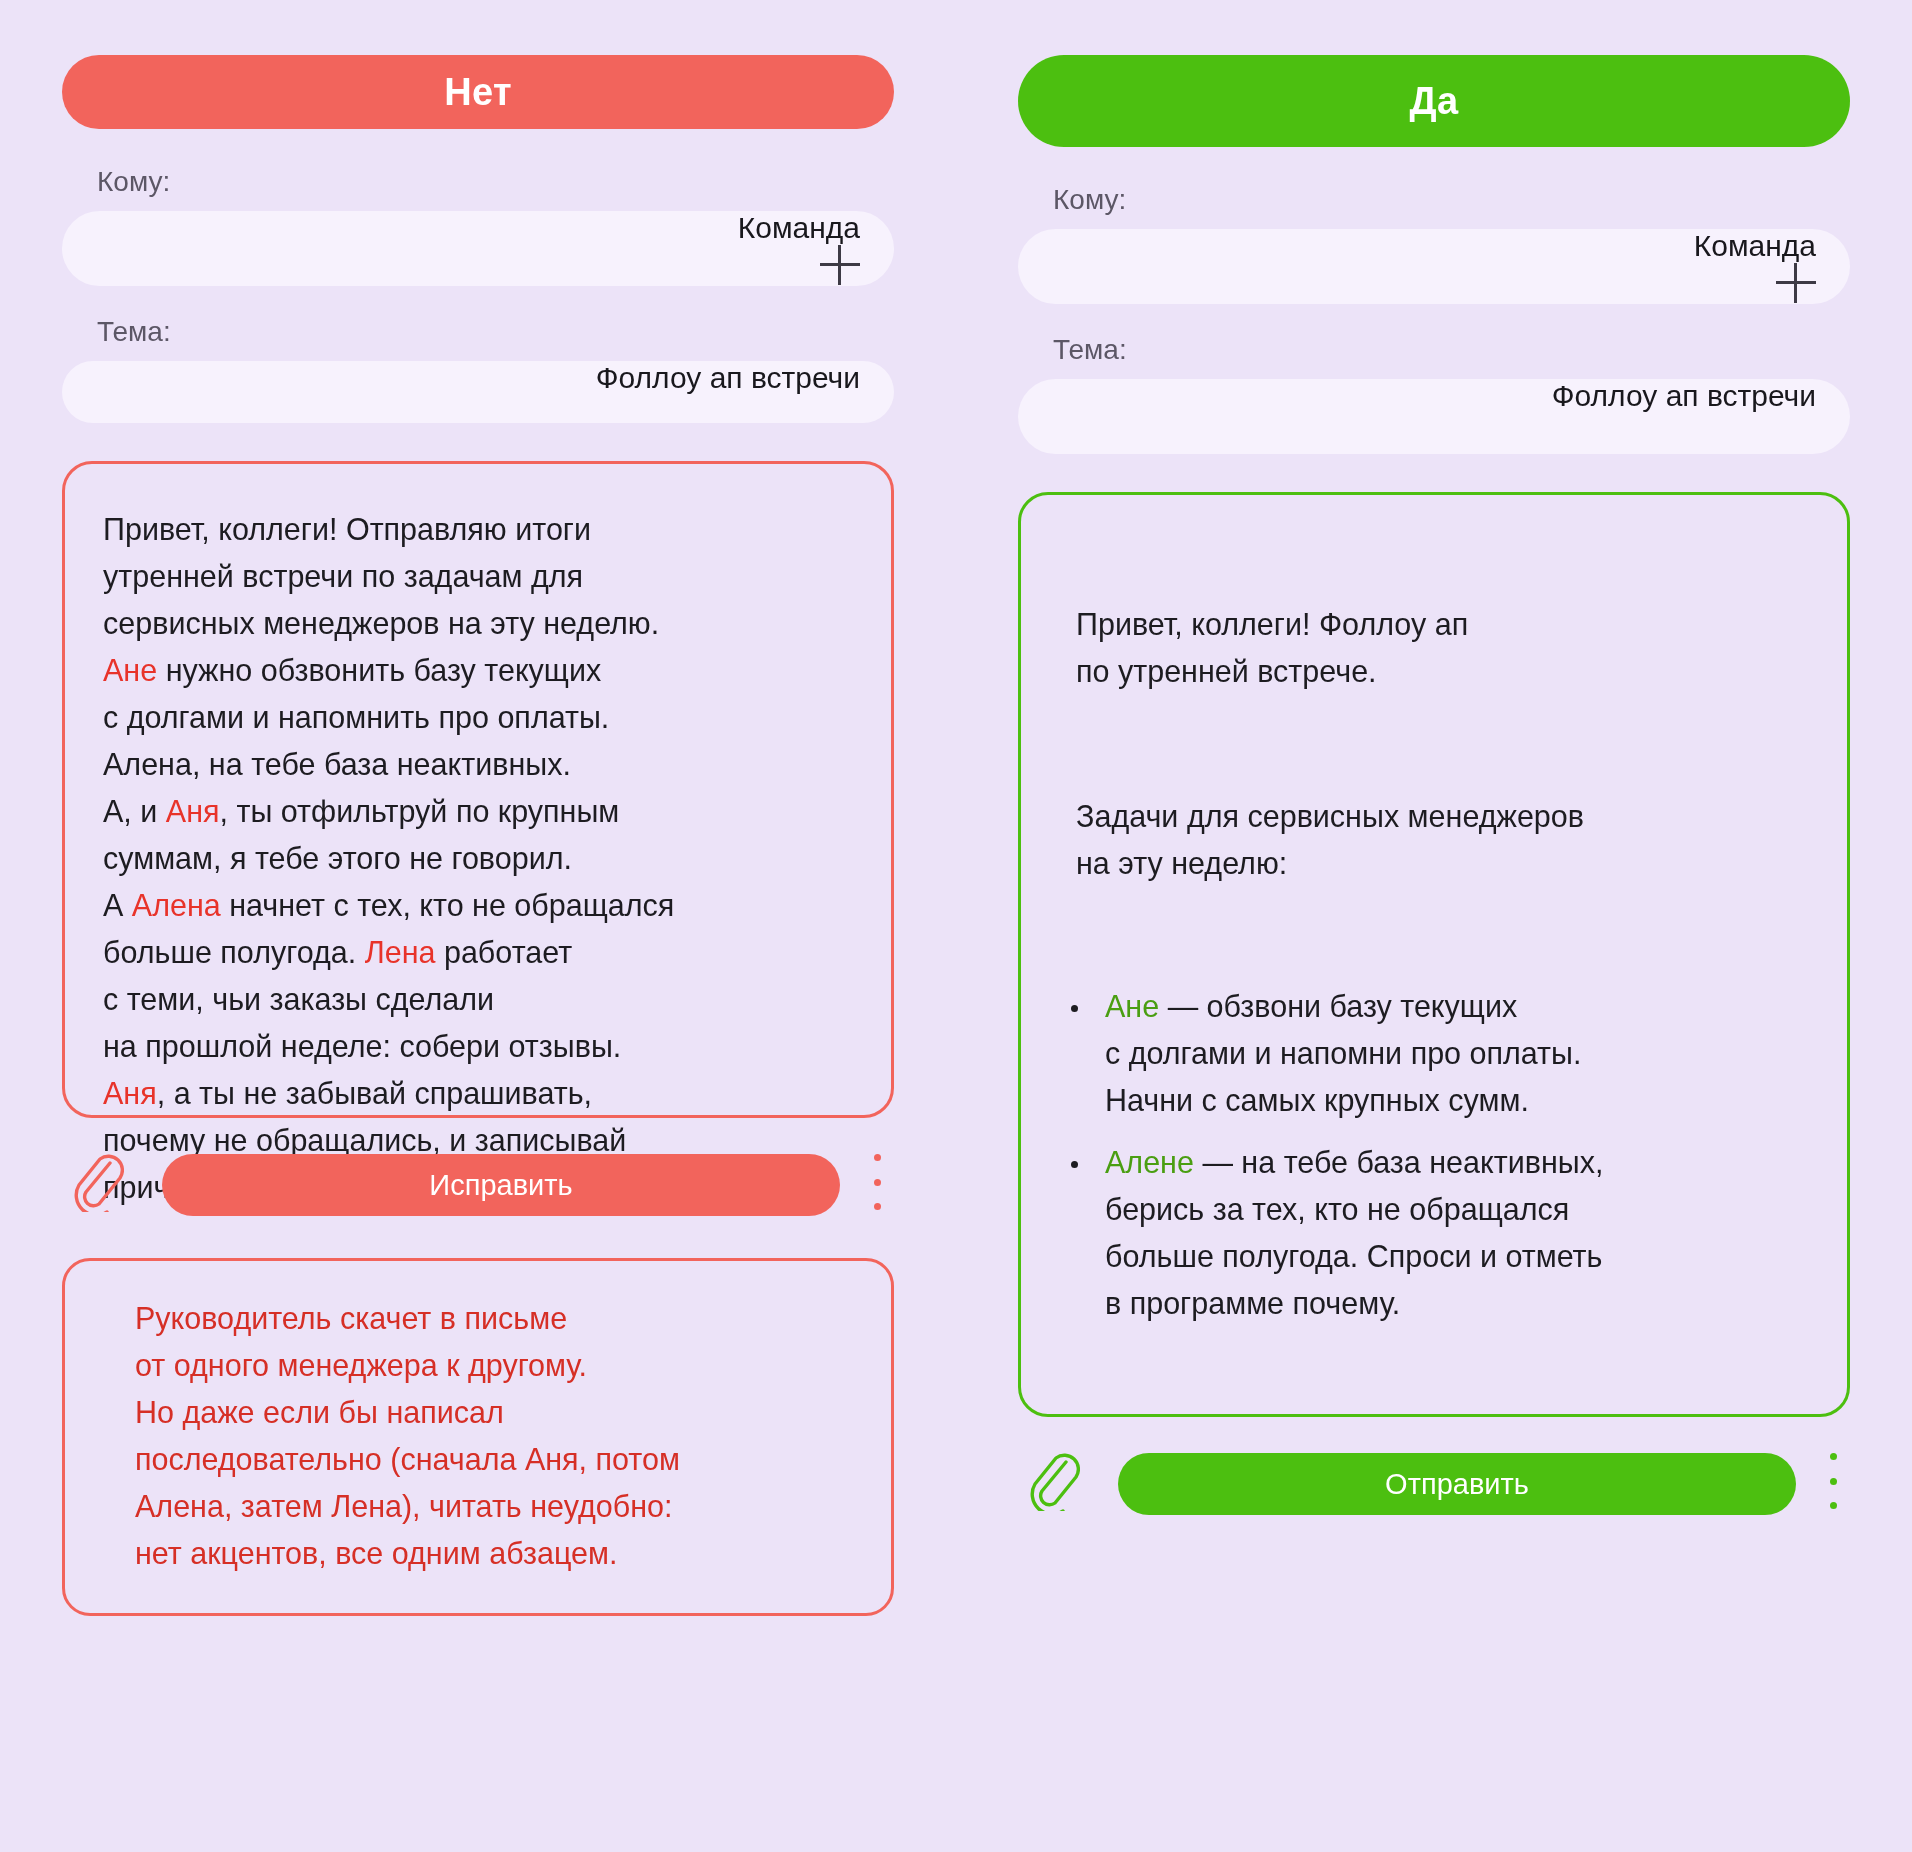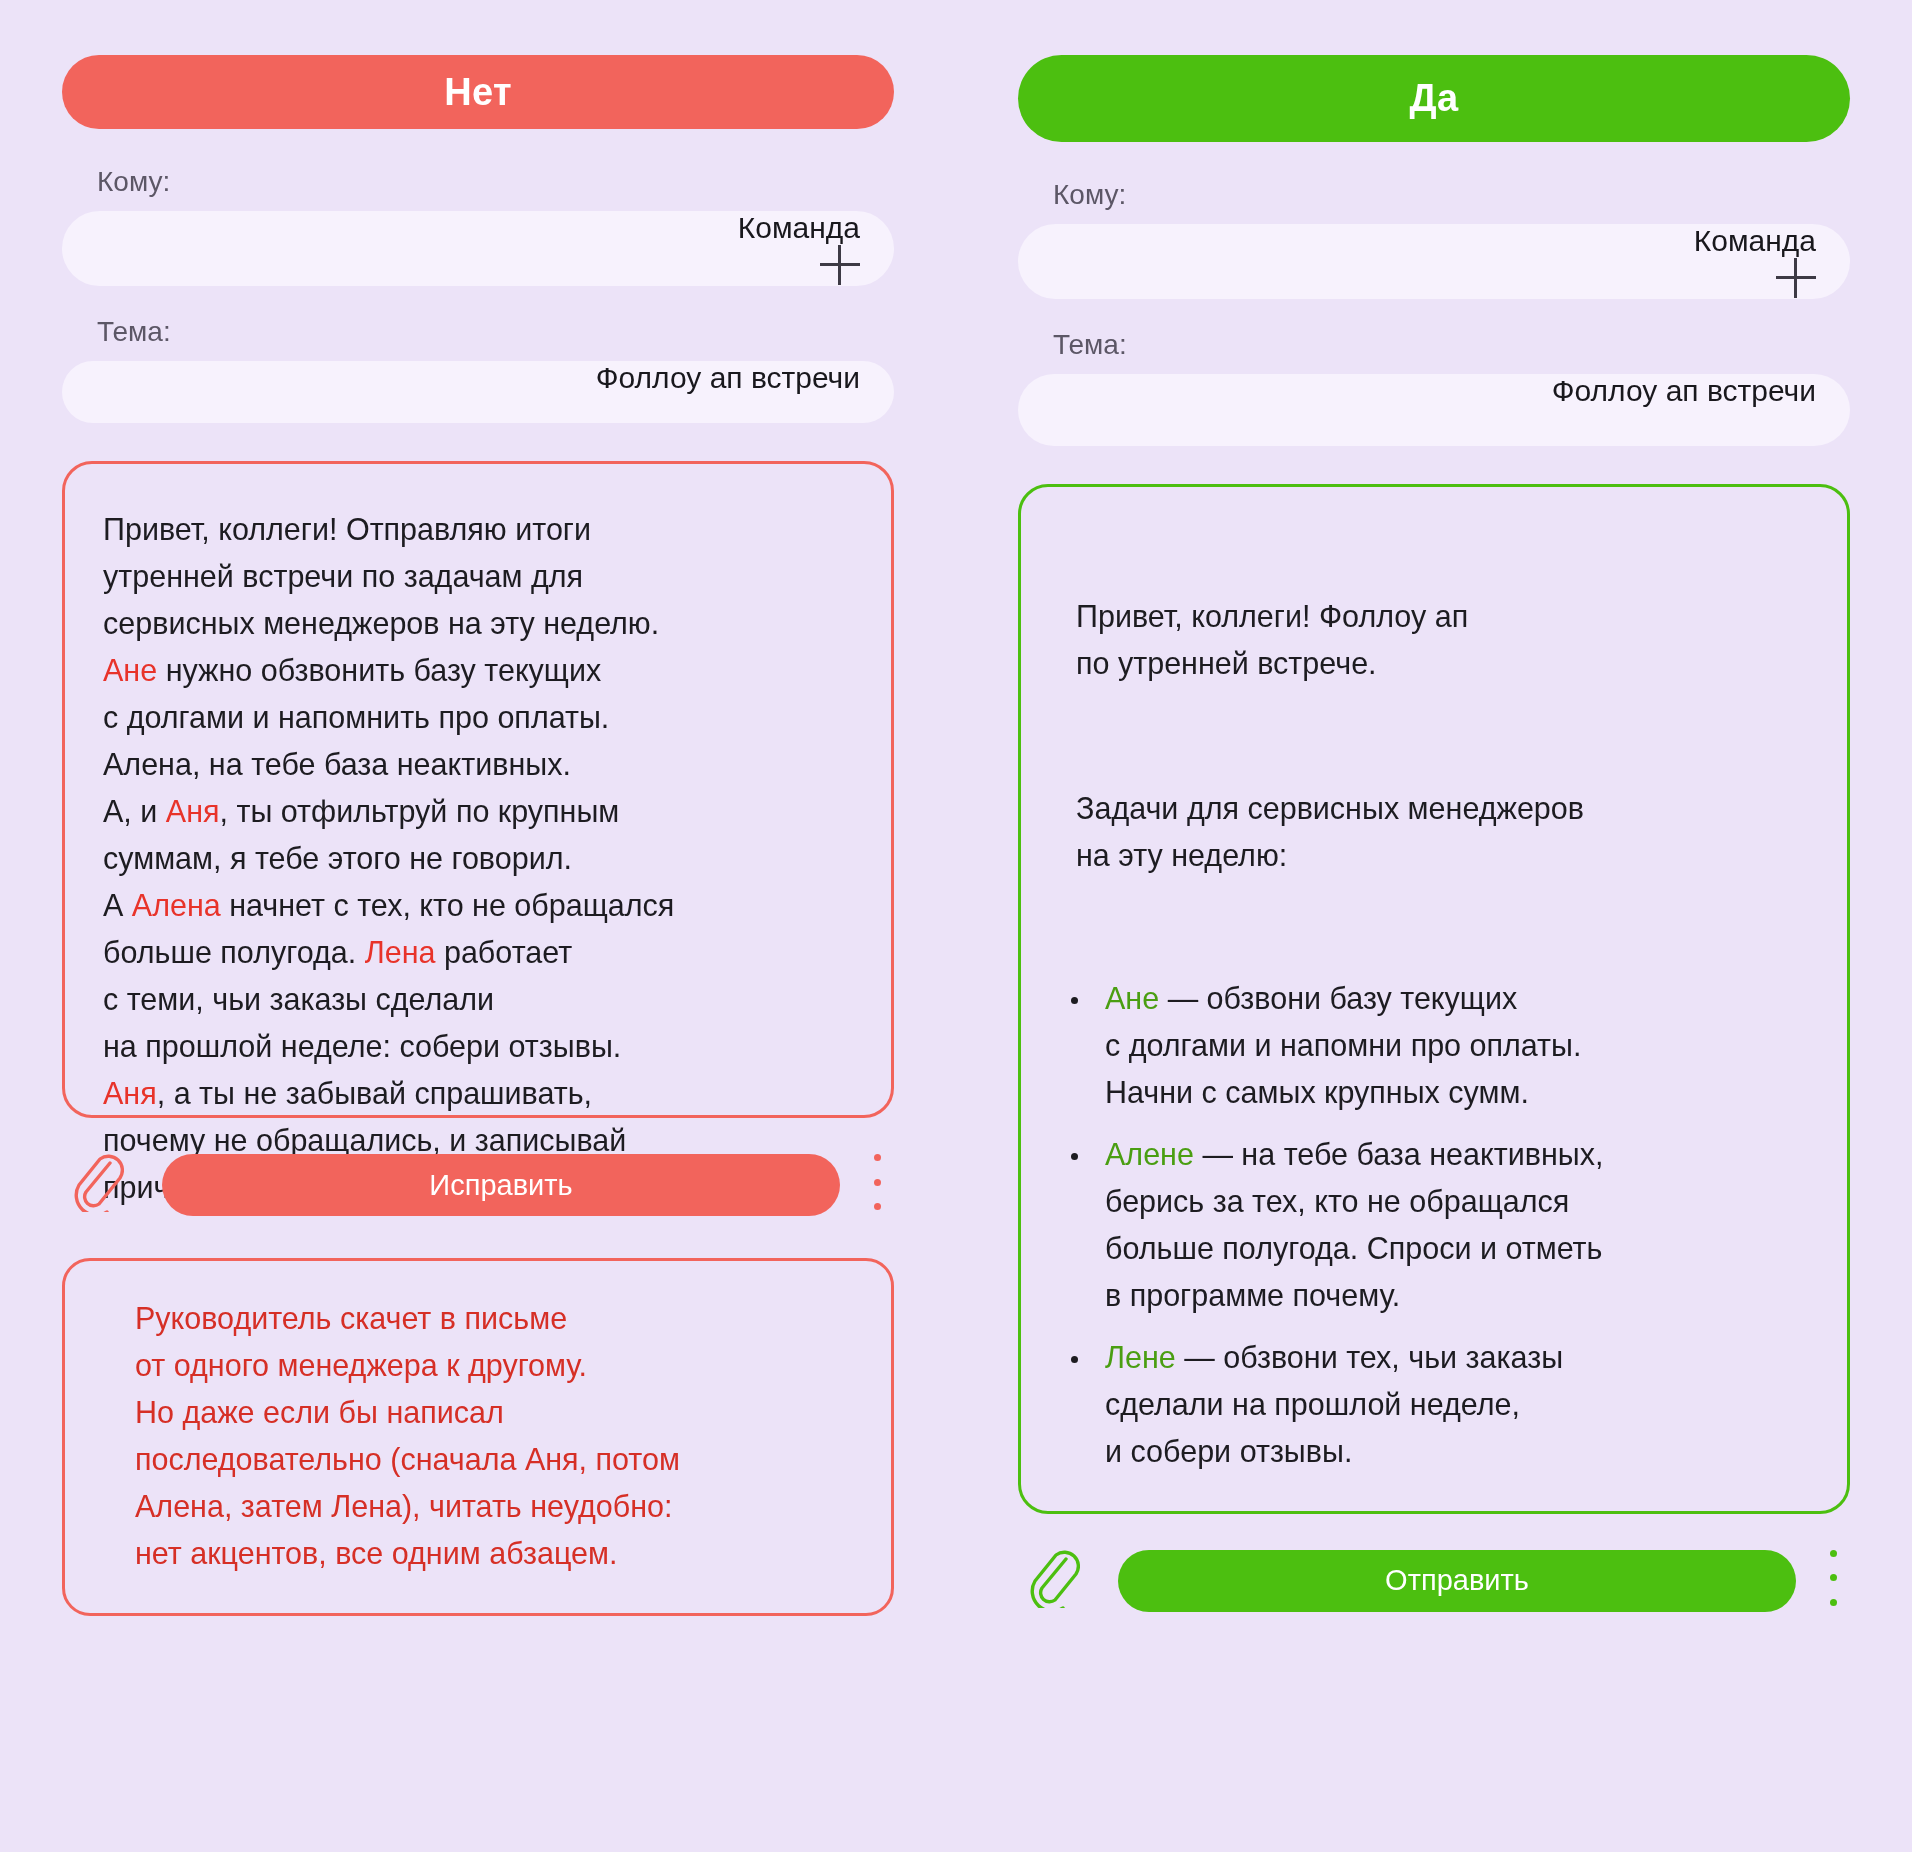--- a/index.html
+++ b/index.html
@@ -281,23 +281,21 @@
       <div class="body-text">
         <p class="para">Привет, коллеги! Фоллоу ап
 по утренней встрече.</p>
         <p class="para">Задачи для сервисных менеджеров
 на эту неделю:</p>
         <ul class="task-list" id="good-tasks"><li><span class="hl-green">Ане</span><span> — обзвони базу текущих
 с долгами и напомни про оплаты.
 Начни с самых крупных сумм.</span></li><li><span class="hl-green">Алене</span><span> — на тебе база неактивных,
 берись за тех, кто не обращался
 больше полугода. Спроси и отметь
-в программе почему.</span></li><li><span class="hl-green">Лене</span><span> — обзвони тех, чьи заказы
-сделали на прошлой неделе,
-и собери отзывы.</span></li></ul>
+в программе почему.</span></li></ul>
       </div>
     </div>
 
     <div class="action-row">
       <span class="clip-icon">
         <svg viewBox="0 0 54 58" width="54" height="58" fill="none" xmlns="http://www.w3.org/2000/svg">
           <path d="M40 9 L16 38 a9 9 0 0 0 13 12 L50 24 a14 14 0 0 0 -20 -19 L9 31 a20 20 0 0 0 28 27" stroke="#4cbf10" stroke-width="3.4" stroke-linecap="round" stroke-linejoin="round"></path>
         </svg>
       </span>
       <button class="action-btn good">Отправить</button>

